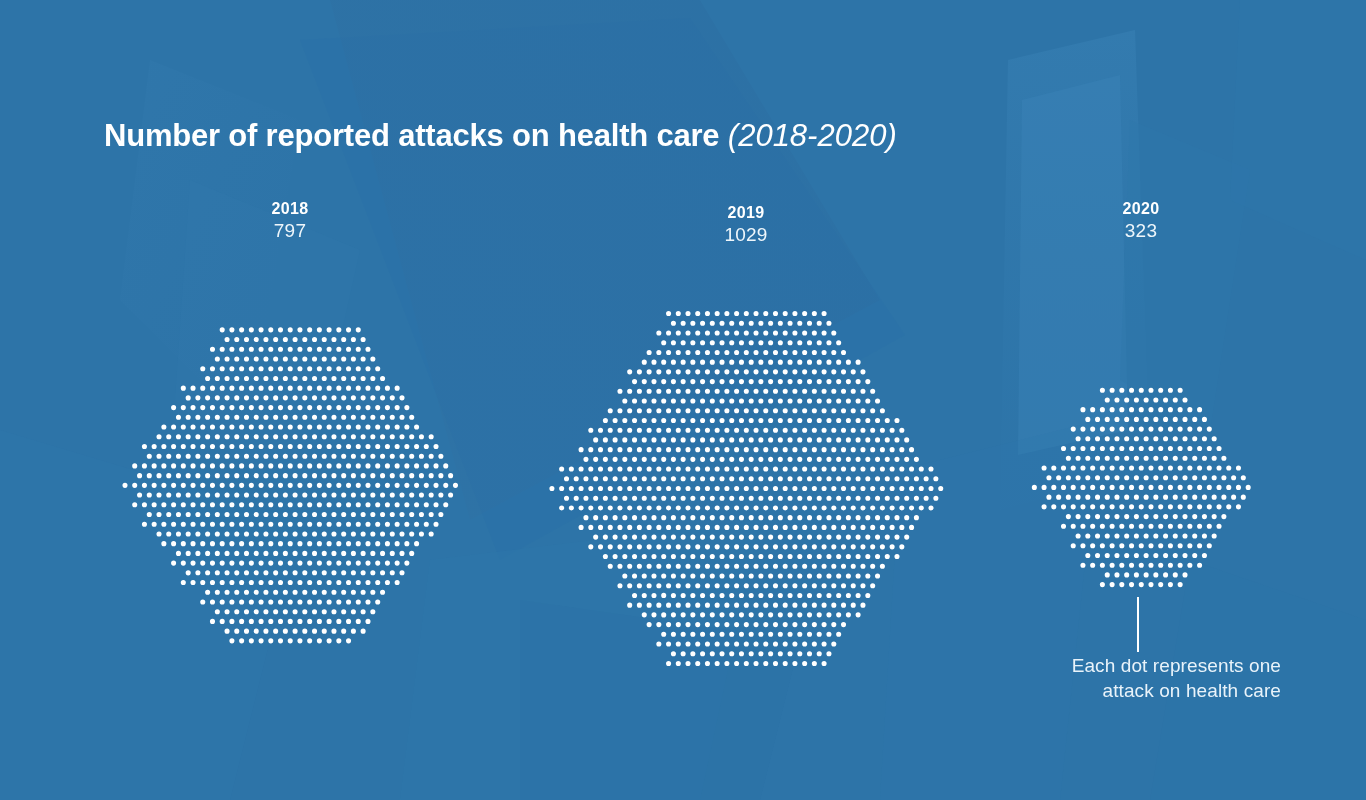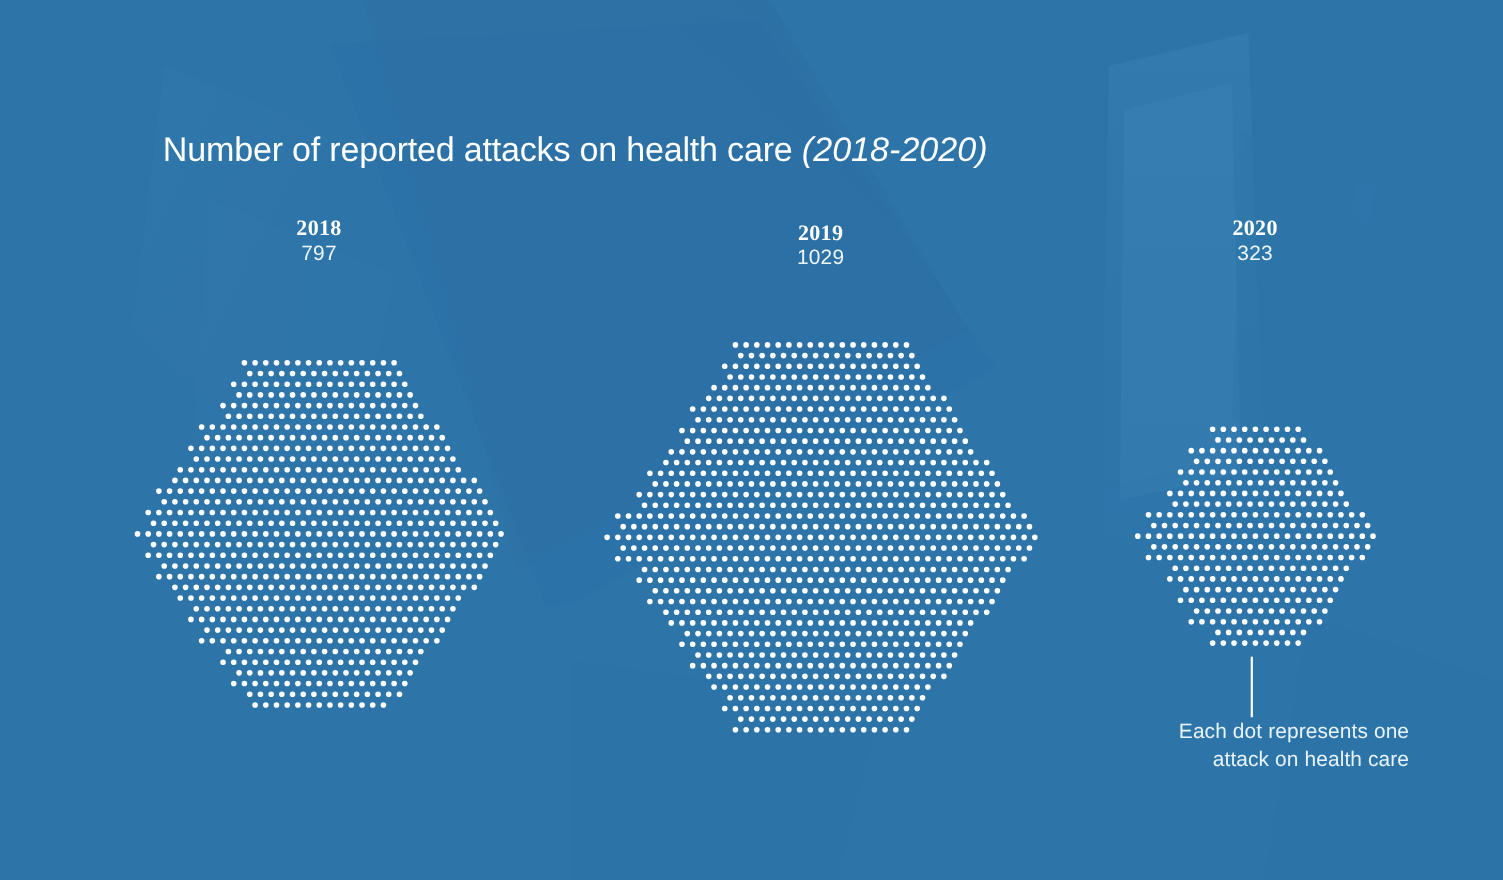--- a/index.html
+++ b/index.html
@@ -30,40 +30,38 @@
     position: absolute;
     left: 104px;
     top: 95px;
     white-space: nowrap;
     color: #ffffff;
     font-size: 31px;
     line-height: 40px;
     letter-spacing: -0.2px;
   }
   #title .t-main {
-    font-weight: 400;
-    margin-left: 44px;
+    font-weight: 700;
   }
   #title .t-range {
     font-weight: 300;
     letter-spacing: 0px;
     font-style: italic;
   }
   
   .group {
     position: absolute;
     text-align: center;
     color: #ffffff;
   }
   .group .g-year {
-    font-size: 20px;
+    font-size: 16px;
     font-weight: 700;
     line-height: 21px;
     letter-spacing: 0.3px;
-    font-family: Liberation Serif, serif;
   }
   .group .g-value {
     font-size: 19px;
     font-weight: 300;
     line-height: 24px;
     letter-spacing: 0.2px;
     color: #eef6fb;
   }
   
   .hexwrap {

